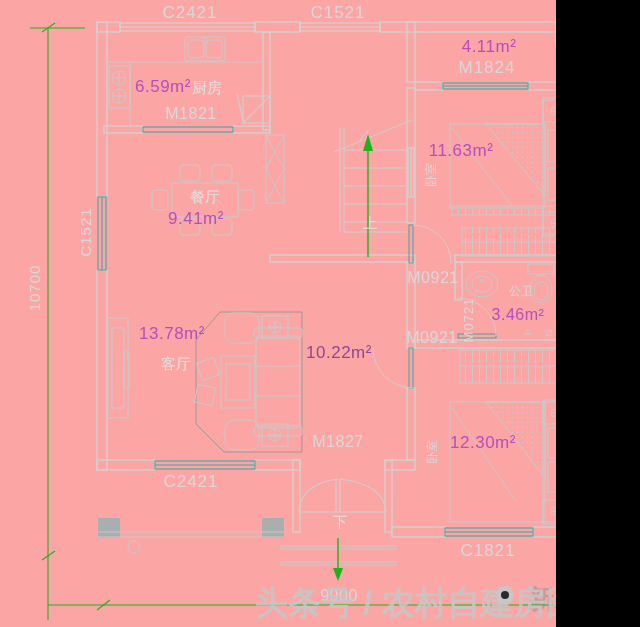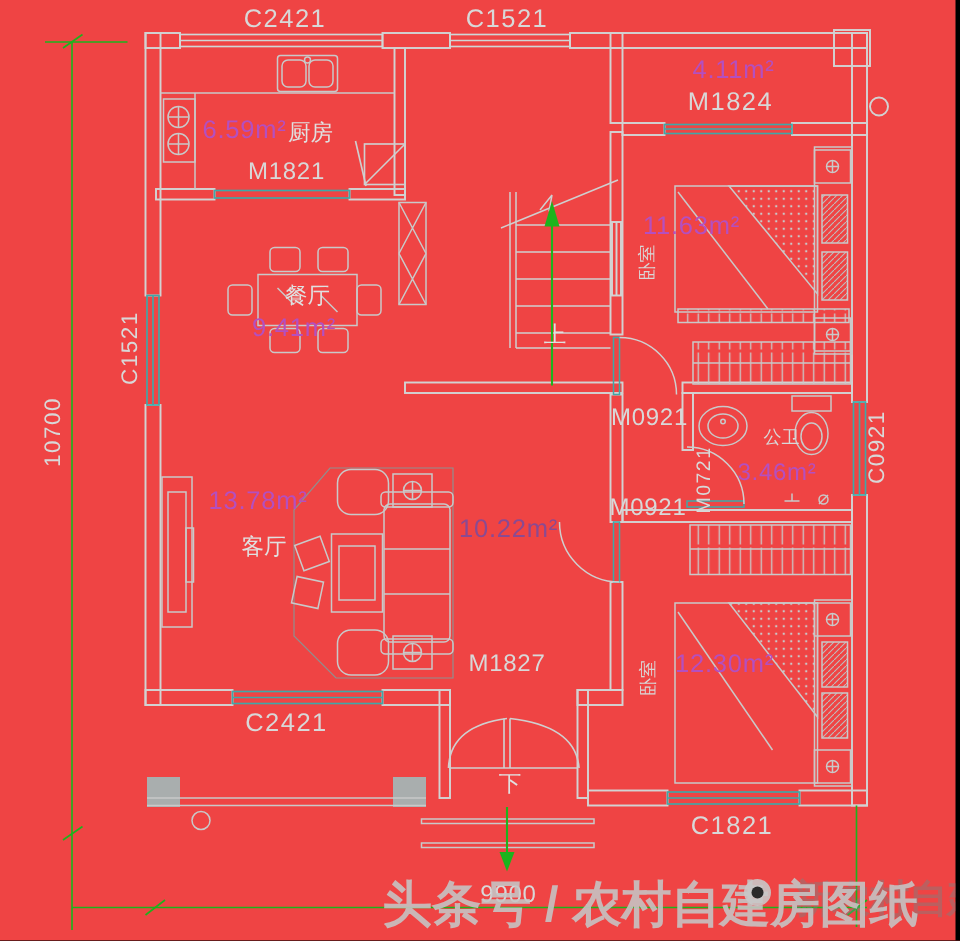--- a/index.html
+++ b/index.html
@@ -1,16 +1,16 @@
 <!DOCTYPE html>
 <html><head>
 <meta charset="utf-8">
 <style>
   html,body{margin:0;padding:0;background:#000;}
-  #canvas{position:relative;width:637px;height:627px;background:#ef4444;overflow:hidden;
+  #canvas{position:relative;width:556px;height:627px;background:#fca5a5;overflow:hidden;
           font-family:"Liberation Sans",sans-serif;text-align:center;}
   svg{position:absolute;left:0;top:0;}
   text{font-family:"Liberation Sans",sans-serif;}
   .lbl{fill:#d8d8d8;font-size:16px;letter-spacing:0.5px;}
   .lbl-big{fill:#d8d8d8;font-size:17px;letter-spacing:1px;}
   .lbl-cn{fill:#e0e0e0;font-size:15px;}
   .lbl-sm{fill:#d8d8d8;font-size:12px;}
   .area{fill:#b44fc0;font-size:17px;letter-spacing:0.5px;}
   .area-dim{fill:#8a4a92;}
   .vtx{fill:#d8d8d8;font-size:15px;letter-spacing:1px;}

